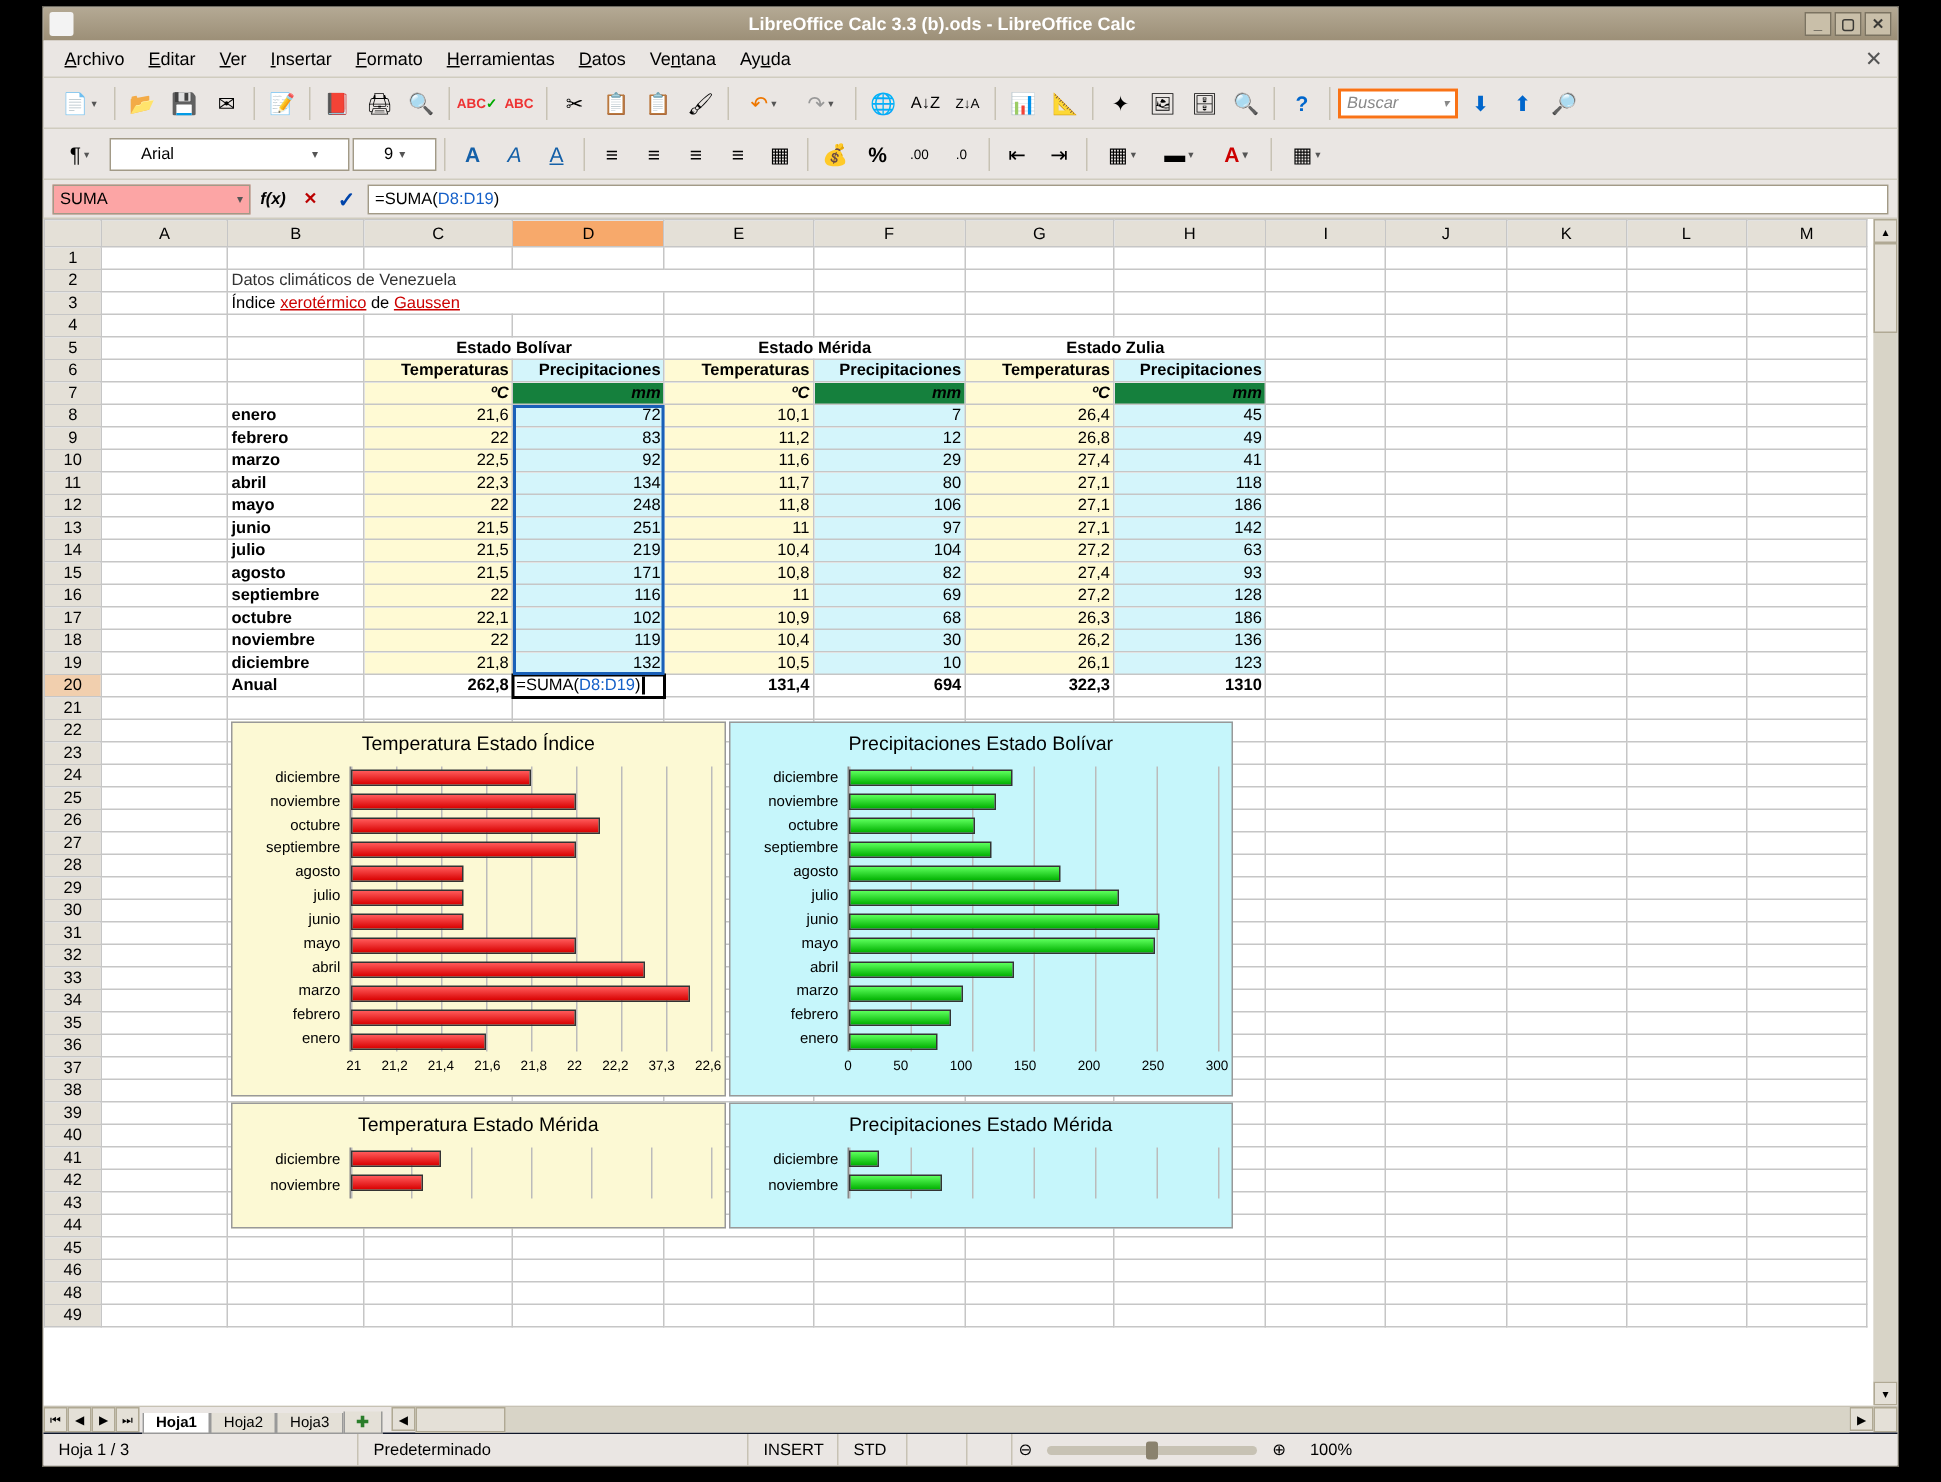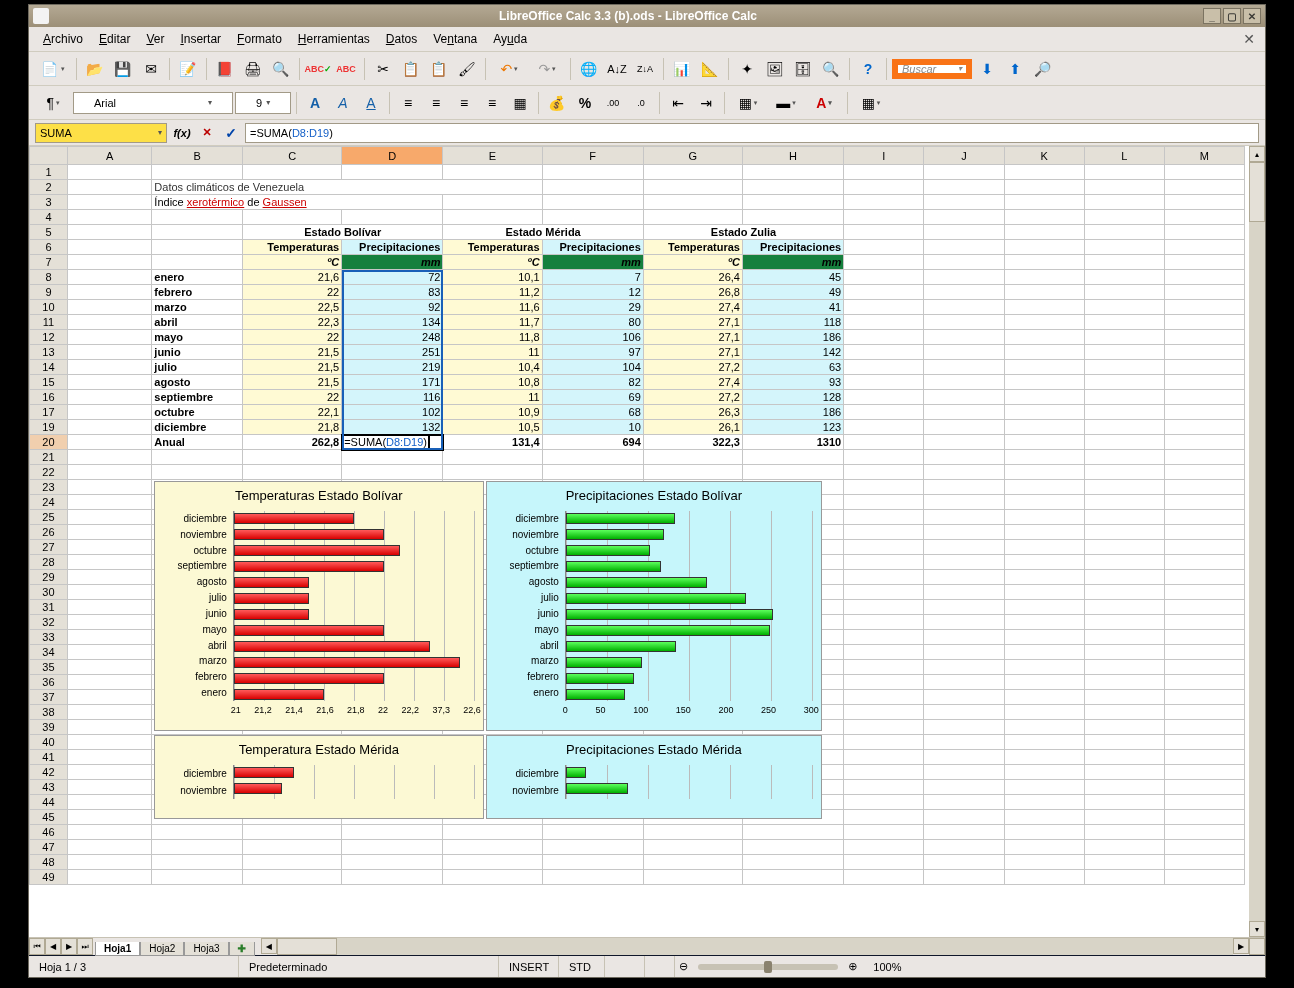--- a/index.html
+++ b/index.html
@@ -14,21 +14,21 @@
   .menubar .menu-item u { text-decoration: underline; }
   .menubar .close-doc { margin-left: auto; font-size: 14px; cursor: pointer; color: #555; padding: 0 4px; }
   .toolbar { height: 34px; background: #eae6e3; display: flex; align-items: center; padding: 2px 6px; border-bottom: 1px solid #d0ccbf; gap: 2px; }
   .tbtn { width: 26px; height: 26px; border: 1px solid transparent; border-radius: 3px; display: flex; align-items: center; justify-content: center; cursor: pointer; font-size: 14px; position: relative; }
   .tbtn.with-arrow { width: 36px; }
   .tbtn.with-arrow::after { content: "▾"; font-size: 7px; margin-left: 2px; color: #555; }
   .tsep { width: 1px; height: 22px; background: #c7c2b4; margin: 0 3px; }
   .select-like { height: 22px; border: 1px solid #a29a87; background: #fff; display: flex; align-items: center; padding: 0 20px; font-size: 11px; }
   .select-like .arrow { margin-left: auto; font-size: 8px; color: #555; padding-left: 4px; }
   .formula-bar { height: 26px; background: #eae6e3; display: flex; align-items: center; padding: 2px 6px; border-bottom: 1px solid #d0ccbf; gap: 4px; }
-  .name-box { width: 132px; height: 20px; border: 1px solid #a29a87; background: #fde047; display: flex; align-items: center; padding: 0 4px; }
+  .name-box { width: 132px; height: 20px; border: 1px solid #a29a87; background: #fca5a5; display: flex; align-items: center; padding: 0 4px; }
   .name-box .arrow { margin-left: auto; font-size: 8px; color: #555; }
   .fx-btn { width: 22px; height: 20px; display: flex; align-items: center; justify-content: center; font-style: italic; font-weight: bold; cursor: pointer; }
   .fx-cancel { color: #b00; font-weight: bold; cursor: pointer; width: 20px; text-align: center; }
   .fx-accept { color: #04a; font-weight: bold; cursor: pointer; width: 20px; text-align: center; font-size: 14px; }
   .formula-input { flex: 1; height: 20px; border: 1px solid #a29a87; background: #fff; padding: 0 4px; display: flex; align-items: center; }
   .formula-input span { white-space: pre; }
   .sheet-area { flex: 1; position: relative; background: #fff; overflow: hidden; display: flex; }
   .grid-container { flex: 1; position: relative; overflow: hidden; }
   table.grid { border-collapse: collapse; table-layout: fixed; width: 1216px; }
   table.grid th, table.grid td { border: 1px solid #c6c6c6; height: 15px; padding: 0 2px; font-size: 11px; white-space: nowrap; overflow: hidden; }
@@ -80,21 +80,21 @@
   .sheet-tab.active { background: #fff; font-weight: bold; }
   .sheet-tab.add { color: #2a7d2a; font-weight: bold; }
   .hscroll { flex: 1; display: flex; margin-left: 6px; }
   .hscroll .track { flex: 1; background: #d8d4c7; position: relative; }
   .hscroll .thumb { position: absolute; left: 0; top: 0; height: 100%; width: 60px; background: #e4e0d7; border: 1px solid #b0a994; }
   .statusbar { height: 22px; background: #eae6e3; border-top: 1px solid #0f172a; display: flex; align-items: center; font-size: 11px; }
   .statusbar .cell { padding: 0 10px; border-right: 1px solid #c7c2b4; height: 100%; display: flex; align-items: center; }
   .statusbar .flex { flex: 1; }
   .zoom-slider { width: 140px; height: 6px; background: #c7c2b4; margin: 0 6px; position: relative; border-radius: 3px; }
   .zoom-slider .knob { position: absolute; left: 50%; top: -3px; width: 8px; height: 12px; background: #8a826e; border-radius: 2px; transform: translateX(-50%); }
-  .search-box { width: 80px; height: 20px; border: 6px solid #f97316; background: #fff; display: flex; align-items: center; padding: 0 4px; color: #888; font-style: italic; font-size: 11px; }
+  .search-box { width: 80px; height: 20px; border: 2px solid #f97316; background: #fff; display: flex; align-items: center; padding: 0 4px; color: #888; font-style: italic; font-size: 11px; }
 </style>
 </head>
 <body>
 
 <div class="window">
 
   <div class="titlebar">
     <span class="win-icon"></span>
     <div class="spacer">LibreOffice Calc 3.3 (b).ods - LibreOffice Calc</div>
     <div class="winbtn">_</div>
@@ -507,20 +507,36 @@
               <td class="prec">68</td>
               <td class="temp">26,3</td>
               <td class="prec">186</td>
               <td class=""></td>
               <td class=""></td>
               <td class=""></td>
               <td class=""></td>
               <td class=""></td>
             </tr>
             <tr>
+              <th class="rowhdr">18</th>
+              <td class=""></td>
+              <td class="mon">noviembre</td>
+              <td class="temp">22</td>
+              <td class="prec">119</td>
+              <td class="temp">10,4</td>
+              <td class="prec">30</td>
+              <td class="temp">26,2</td>
+              <td class="prec">136</td>
+              <td class=""></td>
+              <td class=""></td>
+              <td class=""></td>
+              <td class=""></td>
+              <td class=""></td>
+            </tr>
+            <tr>
               <th class="rowhdr">19</th>
               <td class=""></td>
               <td class="mon">diciembre</td>
               <td class="temp">21,8</td>
               <td class="prec">132</td>
               <td class="temp">10,5</td>
               <td class="prec">10</td>
               <td class="temp">26,1</td>
               <td class="prec">123</td>
               <td class=""></td>
@@ -955,36 +971,20 @@
               <td class=""></td>
               <td class=""></td>
               <td class=""></td>
               <td class=""></td>
               <td class=""></td>
               <td class=""></td>
               <td class=""></td>
               <td class=""></td>
             </tr>
             <tr>
-              <th class="rowhdr">47</th>
-              <td class=""></td>
-              <td class=""></td>
-              <td class=""></td>
-              <td class=""></td>
-              <td class=""></td>
-              <td class=""></td>
-              <td class=""></td>
-              <td class=""></td>
-              <td class=""></td>
-              <td class=""></td>
-              <td class=""></td>
-              <td class=""></td>
-              <td class=""></td>
-            </tr>
-            <tr>
               <th class="rowhdr">48</th>
               <td class=""></td>
               <td class=""></td>
               <td class=""></td>
               <td class=""></td>
               <td class=""></td>
               <td class=""></td>
               <td class=""></td>
               <td class=""></td>
               <td class=""></td>
@@ -1007,21 +1007,21 @@
               <td class=""></td>
               <td class=""></td>
               <td class=""></td>
               <td class=""></td>
             </tr>
           </tbody>
         </table>
 
       <div id="charts-overlay" style="position: absolute; left: 0px; top: 0px; pointer-events: none;">
           <div class="chart-object chart-temp" style="left: 124.844px; top: 334.5px; width: 330px; height: 250px; pointer-events: auto;">
-            <div class="chart-title">Temperaturas Estado Bolívar</div>
+            <div class="chart-title">Temperatura Estado Índice</div>
             <div class="chart-body" style="height:196px">
               <div class="chart-labels">
                 <div>diciembre</div>
                 <div>noviembre</div>
                 <div>octubre</div>
                 <div>septiembre</div>
                 <div>agosto</div>
                 <div>julio</div>
                 <div>junio</div>
                 <div>mayo</div>

